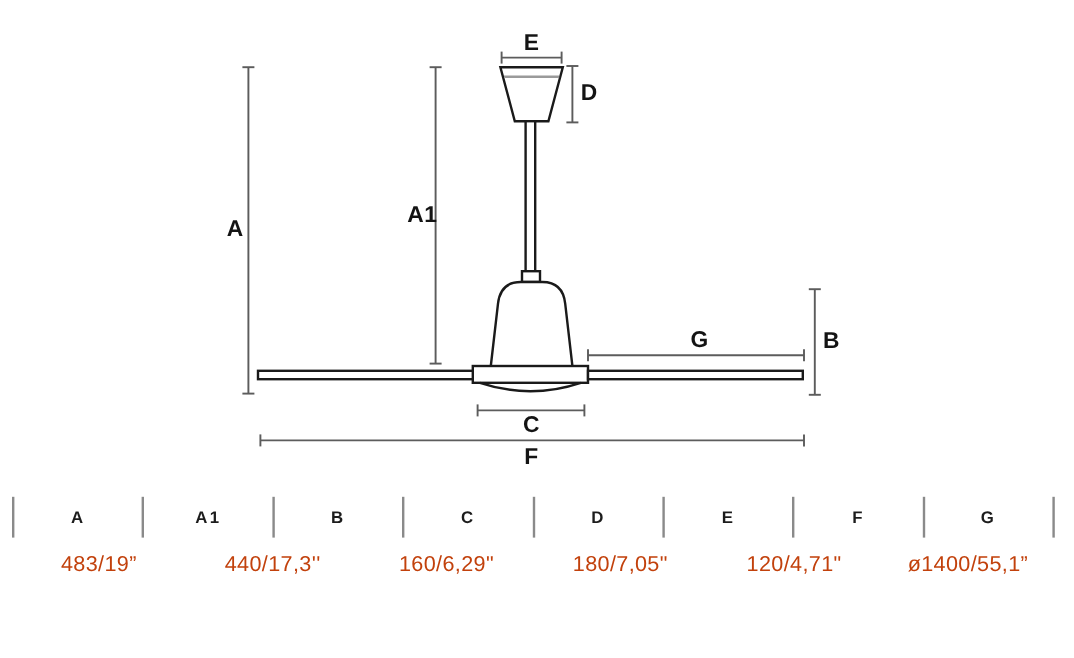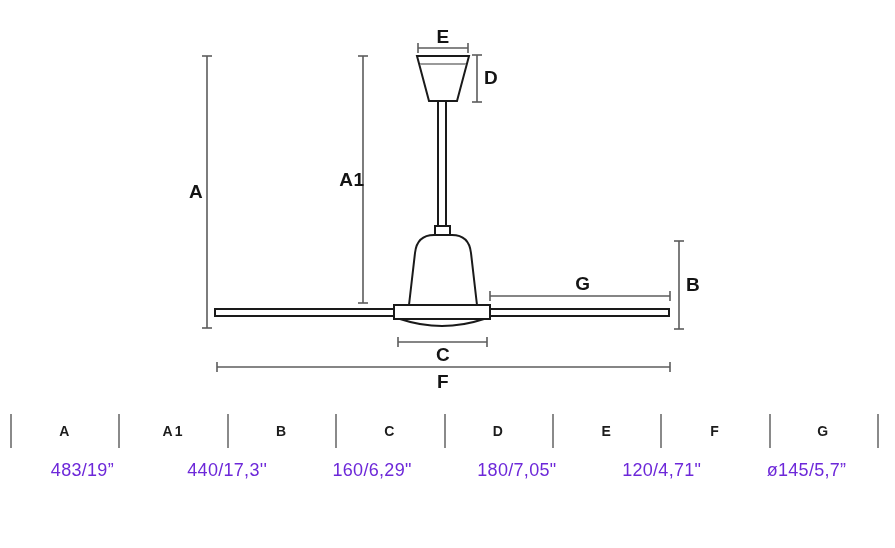--- a/index.html
+++ b/index.html
@@ -62,21 +62,21 @@
     height: 28px;
     display: flex;
   }
   .spec-value-cell {
     flex: 1 1 0;
     display: flex;
     align-items: center;
     justify-content: center;
     font-size: 18px;
     letter-spacing: 0.3px;
-    color: #6d28d9;
+    color: #c2410c;
     white-space: nowrap;
   }
 </style>
 </head>
 <body>
 
 <div class="canvas">
 
   <svg class="diagram-svg" width="895" height="405" viewBox="0 0 895 405">
 
@@ -172,16 +172,16 @@
     <div class="spec-header-cell">F</div>
     <div class="spec-header-cell">G</div>
   </div>
 
   <div class="spec-value-row">
     <div class="spec-value-cell">483/19”</div>
     <div class="spec-value-cell">440/17,3''</div>
     <div class="spec-value-cell">160/6,29"</div>
     <div class="spec-value-cell">180/7,05"</div>
     <div class="spec-value-cell">120/4,71"</div>
-    <div class="spec-value-cell">ø145/5,7”</div>
+    <div class="spec-value-cell">ø1400/55,1”</div>
   </div>
 
 </div>
 
 </body></html>

